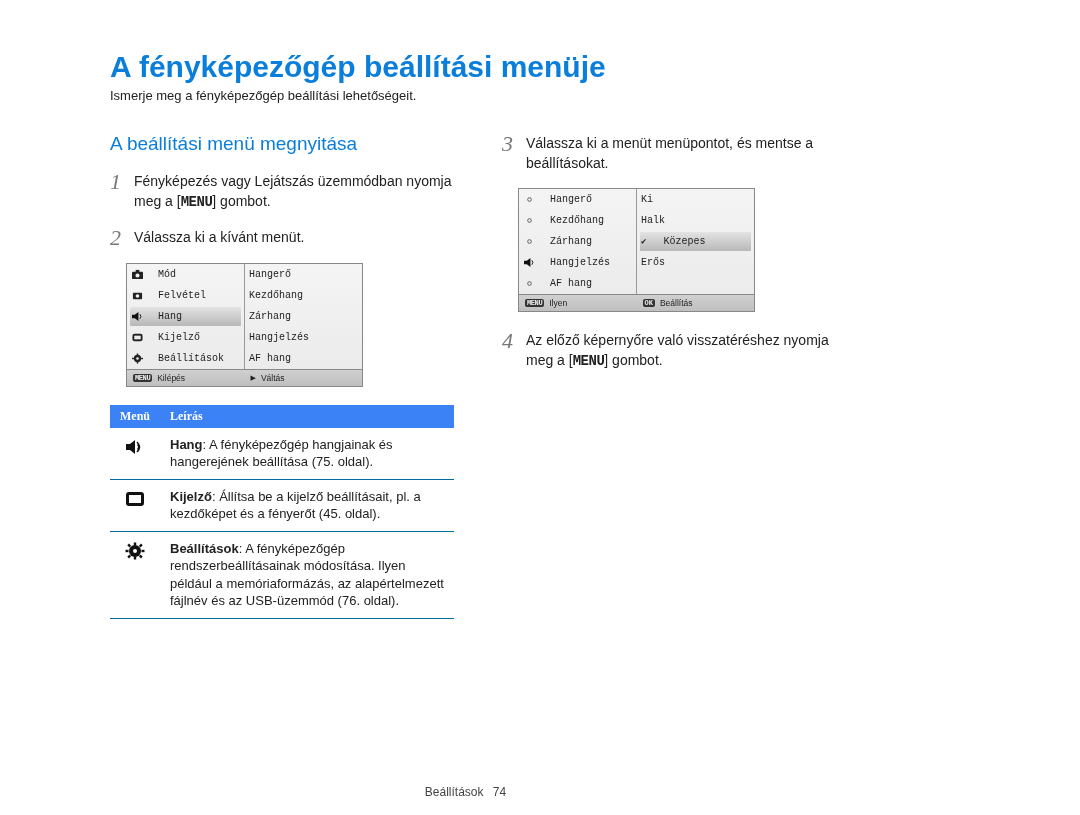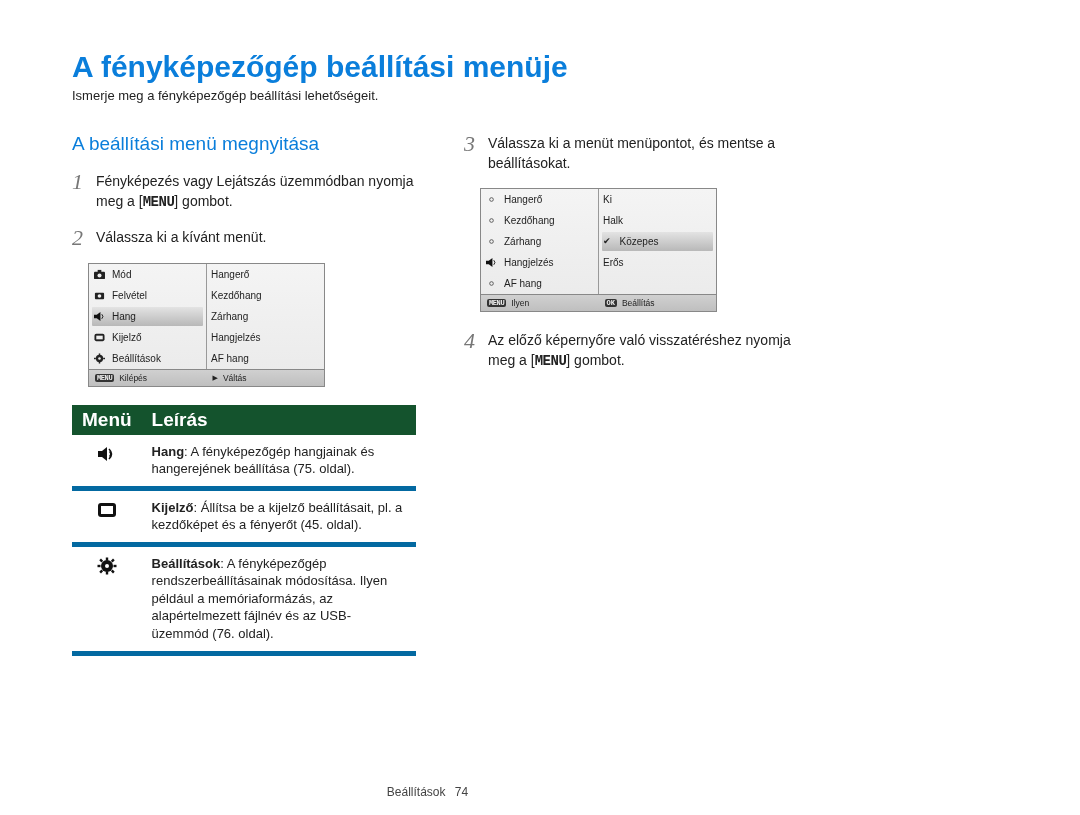--- a/index.html
+++ b/index.html
@@ -1,48 +1,48 @@
 <!DOCTYPE html>
 <html><head>
 <meta charset="utf-8">
 <style>
   html,body{margin:0;padding:0;background:#fff;font-family:Arial,Helvetica,sans-serif;color:#222;}
-  .page{width:855px;height:815px;box-sizing:border-box;padding:50px 47px 20px 72px;position:relative;}
+  .page{width:855px;height:815px;box-sizing:border-box;padding:50px 47px 20px 72px;position:relative;margin-left:38px;}
   h1.title{color:#0a7edb;font-size:30px;font-weight:bold;margin:0 0 4px 0;}
   .intro{font-size:13px;margin:0 0 30px 0;}
   .cols{display:flex;gap:48px;}
   .col{flex:1;min-width:0;}
   h2.sub{color:#0a7edb;font-size:19px;font-weight:normal;margin:0 0 16px 0;}
   .step{display:flex;align-items:flex-start;font-size:14px;line-height:1.45;margin-bottom:14px;}
   .step-num{font-style:italic;font-family:Georgia,'Times New Roman',serif;font-size:22px;color:#777;width:24px;flex-shrink:0;line-height:1;}
   .step-body{flex:1;}
   .mono{font-family:'Courier New',monospace;font-weight:bold;letter-spacing:-0.5px;}
   .brak::before{content:"[";font-weight:normal;font-family:Arial;}
   .brak::after{content:"]";font-weight:normal;font-family:Arial;}
 
   
   .cam{width:235px;border:1px solid #888;background:linear-gradient(to bottom,#f4f4f4,#eaeaea);margin:8px 0 18px 16px;font-size:10px;color:#222;overflow:hidden;}
   .cam-body{display:flex;}
   .cam-left{flex:1;border-right:1px solid #999;}
   .cam-right{flex:1;}
-  .cam-row{display:flex;align-items:center;gap:6px;padding:2px 6px 2px 4px;height:17px;}
+  .cam-row{display:flex;align-items:center;gap:14px;padding:2px 6px 2px 4px;height:17px;font-family:Liberation Mono, monospace;}
   .cam-row.sel{background:linear-gradient(to bottom,#e3e3e3,#b8b8b8);border-radius:1px;margin:1px 3px;padding:1px 3px 1px 1px;text-align:right;}
   .cam-ico{width:13px;height:11px;display:flex;align-items:center;justify-content:center;}
   .cam-ico svg{width:13px;height:11px;}
   .cam-foot{display:flex;background:linear-gradient(to bottom,#d0d0d0,#bfbfbf);border-top:1px solid #888;font-size:8.5px;}
   .cam-foot>div{flex:1;display:flex;align-items:center;gap:5px;padding:3px 6px;}
   .cam-pill{font-family:'Courier New',monospace;font-weight:bold;font-size:7px;background:#333;color:#eee;border-radius:2px;padding:0px 2px;letter-spacing:-0.4px;}
   .cam-ok{font-family:'Courier New',monospace;font-weight:bold;font-size:7px;background:#333;color:#eee;border-radius:2px;padding:0px 2px;}
   .tri{font-size:7px;}
   .check::before{content:"✔";font-size:9px;margin-right:3px;}
 
   
   table.desc{width:100%;border-collapse:collapse;font-size:13px;}
-  table.desc th{background:#14532d;color:#fff;text-align:left;font-weight:bold;padding:4px 10px;font-size:19px;}
-  table.desc td{padding:8px 10px;border-bottom:5px solid #0369a1;vertical-align:top;line-height:1.35;}
+  table.desc th{background:#3b82f6;color:#fff;text-align:left;font-weight:bold;padding:4px 10px;font-size:12px;font-family:Liberation Serif, serif;}
+  table.desc td{padding:8px 10px;border-bottom:1px solid #0369a1;vertical-align:top;line-height:1.35;}
   table.desc td.ico{width:24px;text-align:center;padding-top:10px;}
   table.desc td.ico svg{width:20px;height:18px;}
 
   .footer{position:absolute;left:0;right:0;bottom:16px;text-align:center;font-size:12px;color:#444;}
   .footer .pg{margin-left:6px;}
 </style>
 </head>
 <body>
 
 <div class="page">

